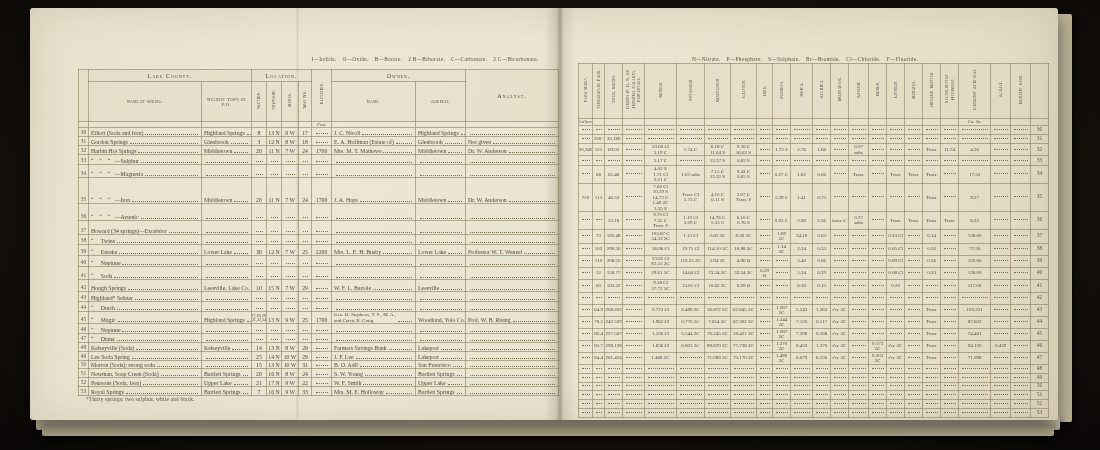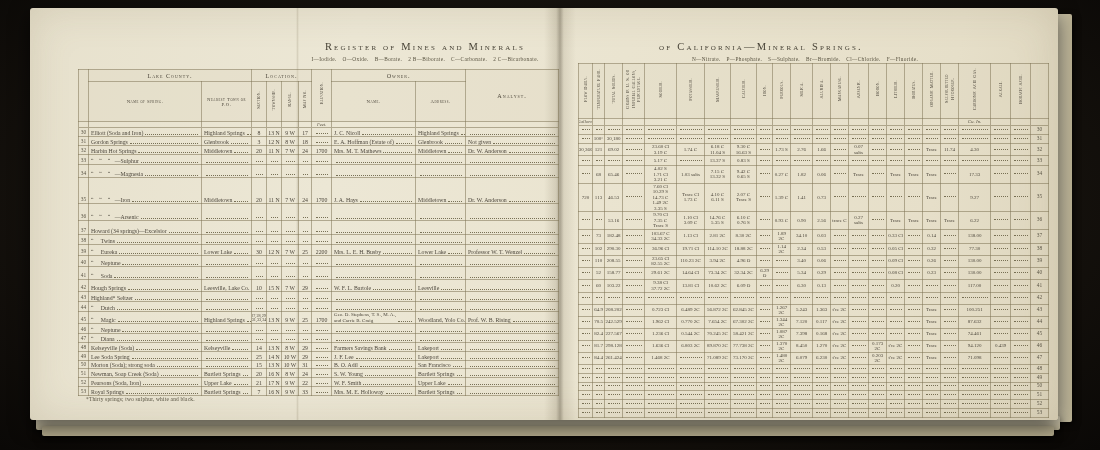--- a/index.html
+++ b/index.html
@@ -60,21 +60,20 @@
 
 <div class="scene">
   <div class="sheet under-right"></div>
   <div class="sheet under-bottom"></div>
   <div class="sheet under-bottom2"></div>
   <div class="paper">
     <div class="crease"></div>
     <div class="fold"></div>
 
     <div class="page page-left">
-      <h1 class="title title-left">Register of Mines and Minerals</h1>
       <div class="keyline keyline-left">I—Iodide.  O—Oxide.  B—Borate.  2 B—Biborate.  C—Carbonate.  2 C—Bicarbonate.</div>
       <div class="twrap twrap-left">
         <table id="left-table">
             <colgroup>
               <col style="width: 10px;">
               <col style="width: 113px;">
               <col style="width: 50px;">
               <col style="width: 15px;">
               <col style="width: 15px;">
               <col style="width: 17px;">
@@ -1575,21 +1574,20 @@
                   </div>
                 </td>
               </tr>
             </tbody>
           </table>
       </div>
       <div class="footnote">*Thirty springs; two sulphur, white and black.</div>
     </div>
 
     <div class="page page-right">
-      <h1 class="title title-right">of California—Mineral Springs.</h1>
       <div class="keyline keyline-right">N—Nitrate.  P—Phosphate.  S—Sulphate.  Br—Bromide.  Cl—Chloride.  F—Fluoride.</div>
       <div class="twrap twrap-right">
         <table id="right-table">
             <colgroup>
               <col style="width: 14px;">
               <col style="width: 12px;">
               <col style="width: 18px;">
               <col style="width: 22px;">
               <col style="width: 32px;">
               <col style="width: 28px;">

